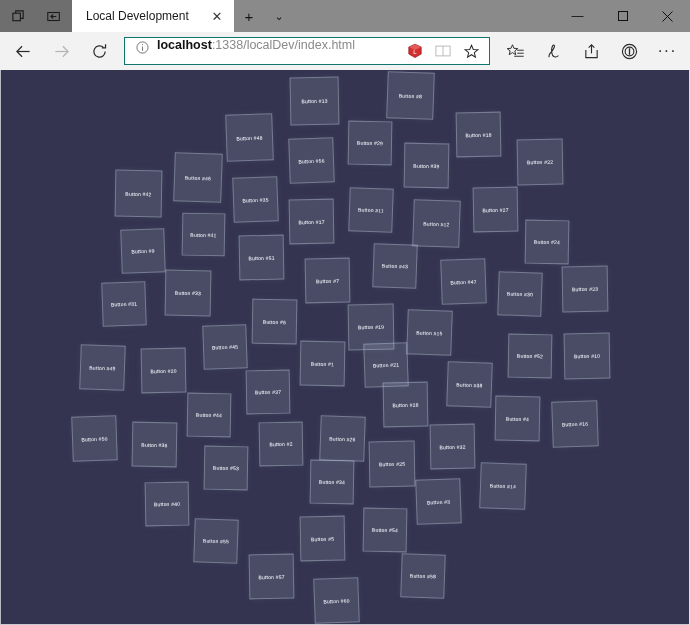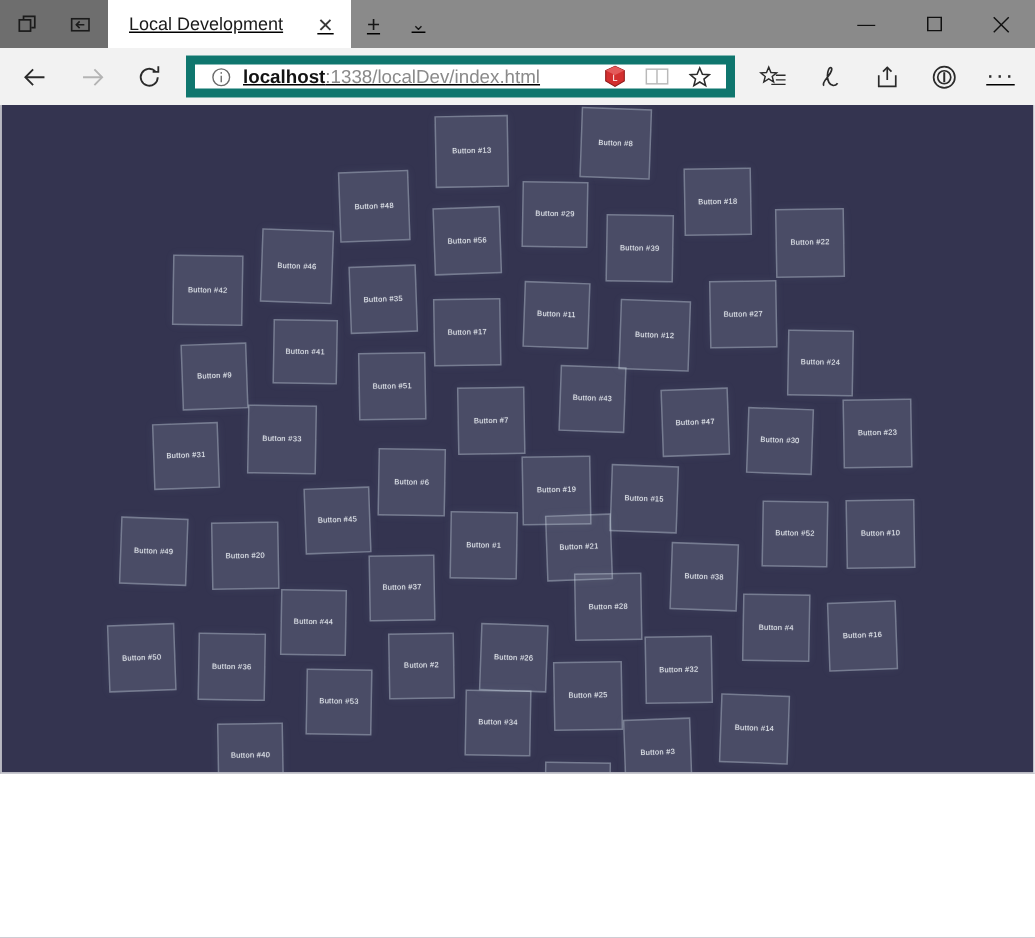--- a/index.html
+++ b/index.html
@@ -4,25 +4,24 @@
 <style>
   * { box-sizing: border-box; }
   html, body {
     margin: 0; padding: 0;
     width: 690px; height: 625px;
     overflow: hidden;
     font-family: "Liberation Sans", sans-serif;
     background: #ffffff;
   }
   #app {
-    width: 690px; height: 516px;
+    width: 690px; height: 625px;
     display: flex; flex-direction: column;
     background: #ffffff;
     position: relative;
-    text-decoration: underline;
   }
 
   
   .titlebar {
     height: 32px;
     background: #8a8a8a;
     display: flex;
     align-items: flex-end;
     position: relative;
     flex: none;
@@ -90,22 +89,22 @@
     width: 38px; height: 32px;
     display: flex; align-items: center; justify-content: center;
     color: #2b2b2b;
   }
   .navbtn.disabled { color: #b4b4b4; }
 
   .omnibox {
     flex: 1;
     height: 28px;
     background: #ffffff;
-    border: 6px solid #0f766e;
-    display: flex; align-items: center;
+    border: 1px solid #0f766e;
+    display: flex; align-items: flex-start;
     margin: 0 6px 0 6px;
     padding: 0 4px 0 8px;
     min-width: 0;
   }
   .omni-info {
     width: 18px; height: 18px; flex: none;
     display: flex; align-items: center; justify-content: center;
     color: #6a6a6a;
   }
   .omni-url {

